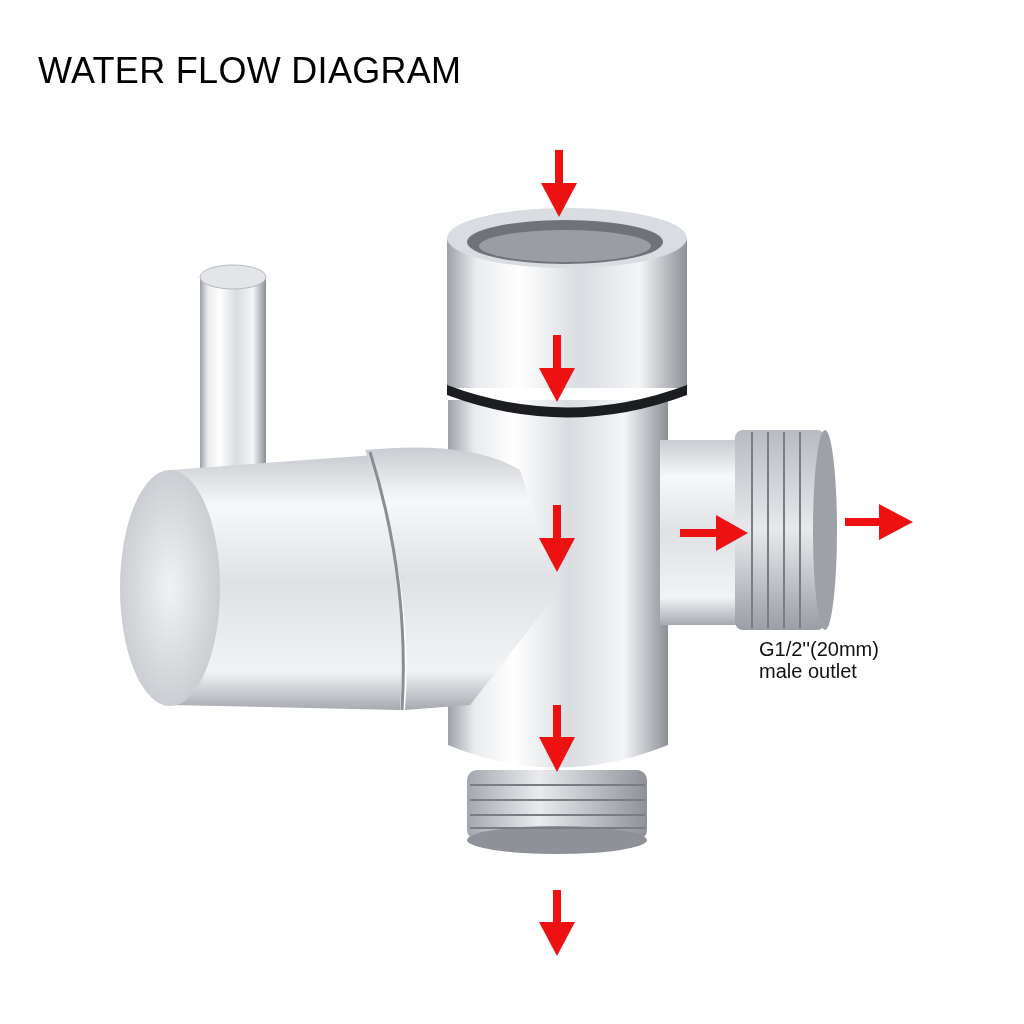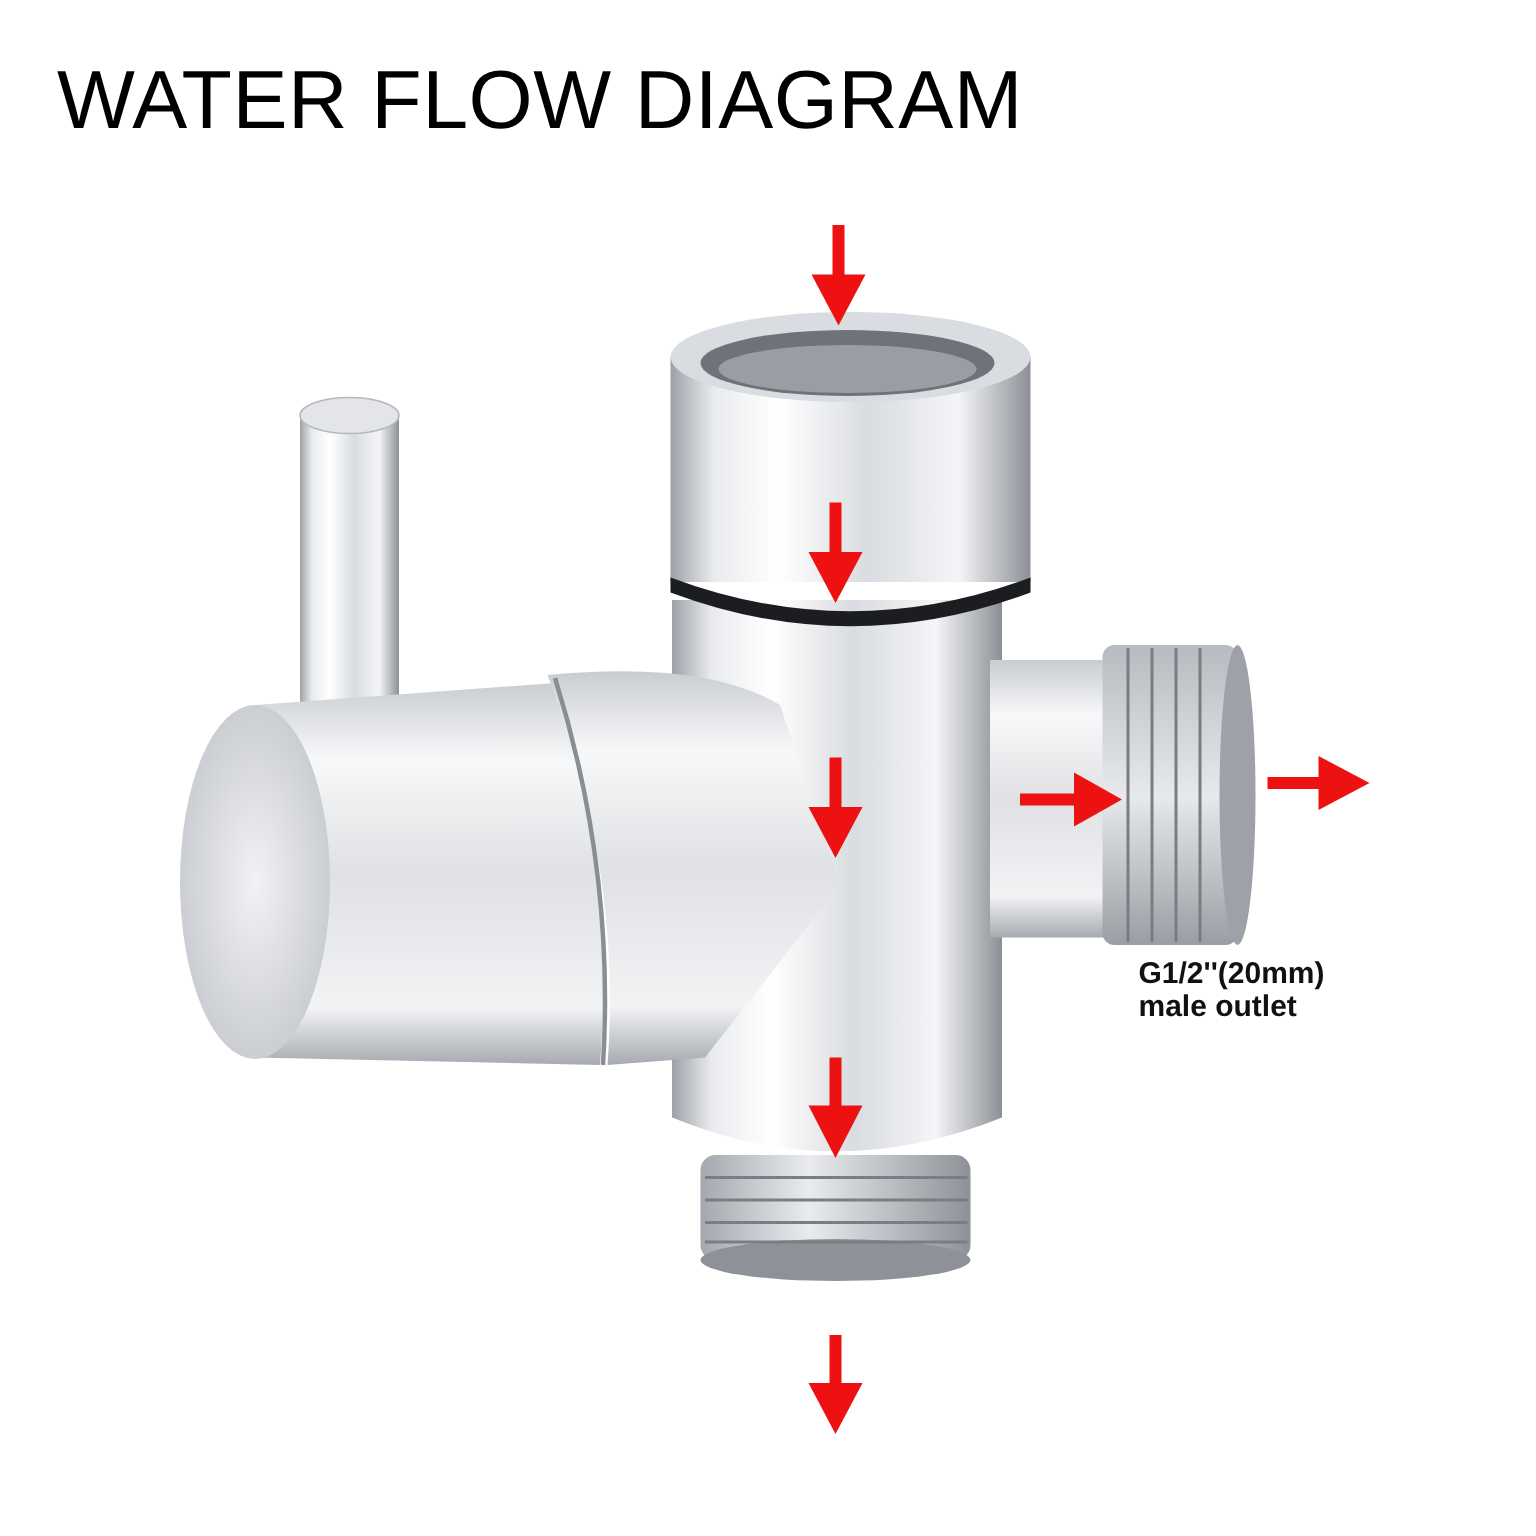--- a/index.html
+++ b/index.html
@@ -1,19 +1,19 @@
 <!DOCTYPE html>
 <html><head>
 <meta charset="utf-8">
 <style>
   html, body { margin:0; padding:0; background:#ffffff; }
   body { width:1024px; height:1024px; position:relative; overflow:hidden; font-family:"Liberation Sans", sans-serif; }
-  .title { position:absolute; left:38px; top:34px; font-size:55px; font-weight:400; color:#000; letter-spacing:0.3px; }
+  .title { position:absolute; left:38px; top:50px; font-size:36px; font-weight:400; color:#000; letter-spacing:0.3px; }
   .label { position:absolute; left:759px; top:638px; font-size:20px; line-height:22px; color:#111; }
-  .label div { white-space:nowrap;font-weight:bold; }
+  .label div { white-space:nowrap; }
   svg.scene { position:absolute; left:0; top:0; }
 </style>
 </head>
 <body>
 
 <div class="title">WATER FLOW DIAGRAM</div>
 
 <svg class="scene" width="1024" height="1024" viewBox="0 0 1024 1024" xmlns="http://www.w3.org/2000/svg">
   <defs>
     <linearGradient id="chromeV" x1="0" y1="0" x2="1" y2="0">

